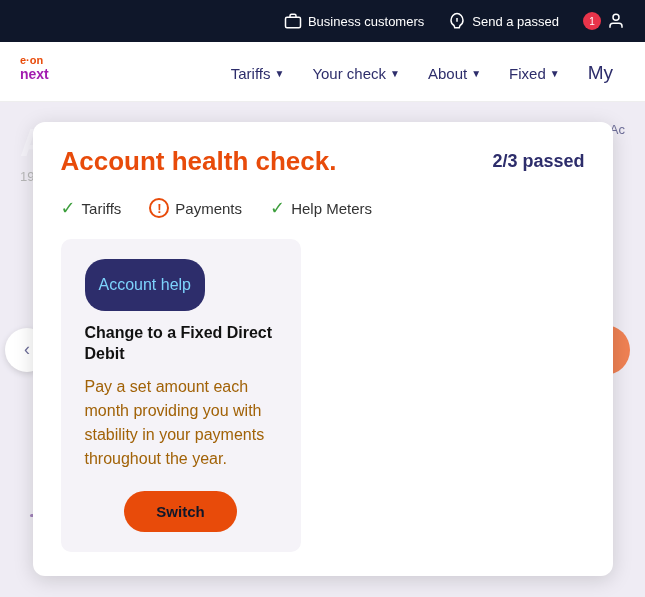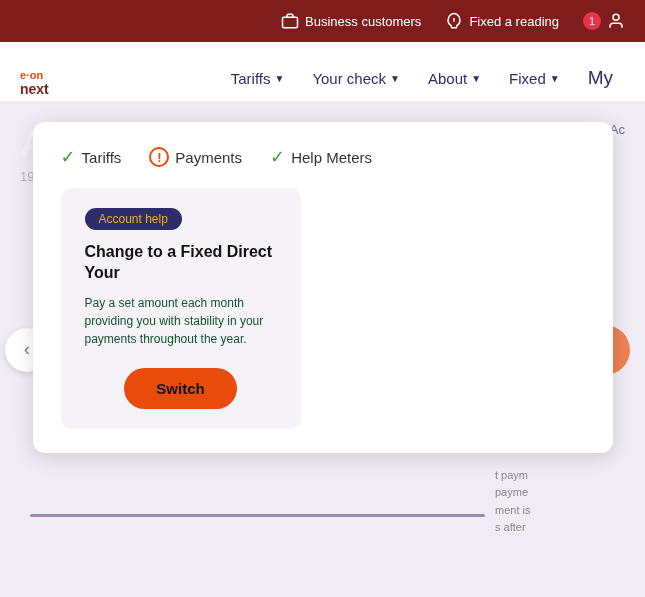--- a/index.html
+++ b/index.html
@@ -6,21 +6,21 @@
     body {
       font-family: Arial, sans-serif;
       width: 645px;
       height: 597px;
       overflow: hidden;
       position: relative;
     }
 
     
     .top-bar {
-      background: #7f1d1d;
+      background: #0f172a;
       height: 42px;
       display: flex;
       align-items: center;
       justify-content: flex-end;
       padding: 0 20px;
       gap: 24px;
     }
     .top-bar-item {
       display: flex;
       align-items: center;
@@ -45,29 +45,29 @@
       align-items: center;
       justify-content: center;
       position: relative;
     }
 
     
     .main-nav {
       background: white;
       height: 60px;
       display: flex;
-      align-items: flex-end;
-      padding: 4px 20px;
+      align-items: flex-start;
+      padding: 12px 20px;
       border-bottom: 1px solid #eee;
     }
     .logo {
       margin-right: auto;
     }
     .logo-sub {
-      color: #7f1d1d;
+      color: #a21caf;
       font-size: 14px;
       font-weight: bold;
     }
     .nav-items {
       display: flex;
       align-items: center;
       gap: 4px;
     }
     .nav-item {
       display: flex;
@@ -212,37 +212,37 @@
 
     
     .rec-card {
       background: #f5f3f8;
       border-radius: 10px;
       padding: 20px 24px;
       width: 240px;
     }
     .rec-badge {
       background: #2d2d6b;
-      color: #eab308;
+      color: #7dd3fc;
       border-radius: 20px;
-      padding: 4px 14px;
-      font-size: 12px;
+      padding: 17px 14px;
+      font-size: 16px;
       display: inline-block;
       margin-bottom: 12px;
     }
     .rec-title {
       color: #111;
       font-size: 16px;
       font-weight: bold;
       margin-bottom: 10px;
       line-height: 1.3;
     }
     .rec-desc {
-      color: #14532d;
-      font-size: 12px;
+      color: #a16207;
+      font-size: 16px;
       line-height: 1.5;
       margin-bottom: 20px;
     }
     .switch-btn {
       background: #e84b0a;
       color: #0f172a;
       border: none;
       border-radius: 25px;
       padding: 12px 32px;
       font-size: 15px;
@@ -272,21 +272,21 @@
       <rect x="2" y="7" width="20" height="14" rx="2"></rect>
       <path d="M16 7V5a2 2 0 0 0-2-2h-4a2 2 0 0 0-2 2v2"></path>
     </svg>
     <span>Business customers</span>
   </div>
   <div class="top-bar-item">
     <svg class="top-bar-icon" viewBox="0 0 24 24" fill="none" stroke="currentColor" stroke-width="2">
       <path d="M12 2C8 2 4 6 4 11c0 3 1.5 5.5 4 7l1 3h6l1-3c2.5-1.5 4-4 4-7 0-5-4-9-8-9z"></path>
       <line x1="12" y1="8" x2="12" y2="13"></line>
     </svg>
-    <span>Fixed a reading</span>
+    <span>Send a passed</span>
   </div>
   <div class="top-bar-item">
     <div class="notification-badge">
       <span>1</span>
     </div>
     <svg class="top-bar-icon" viewBox="0 0 24 24" fill="none" stroke="currentColor" stroke-width="2">
       <path d="M20 21v-2a4 4 0 0 0-4-4H8a4 4 0 0 0-4 4v2"></path>
       <circle cx="12" cy="7" r="4"></circle>
     </svg>
   </div>
@@ -342,37 +342,41 @@
 
   <div class="orange-circle">
     <span style="color:white;font-size:18px;">›</span>
   </div>
 
   <div style="position:absolute;bottom:80px;left:30px;right:160px;height:3px;background:#7b4f9e;border-radius:2px;"></div>
 
   <div class="modal-overlay">
     <div class="health-card">
 
+      <div class="health-card-header">
+        <div class="health-title">Account health check.</div>
+        <div class="health-score">2/3 passed</div>
+      </div>
 
       <div class="health-checks">
         <div class="check-item">
           <span class="check-icon-pass">✓</span>
           <span>Tariffs</span>
         </div>
         <div class="check-item">
           <span class="check-icon-warn">!</span>
           <span>Payments</span>
         </div>
         <div class="check-item">
           <span class="check-icon-pass">✓</span>
           <span>Help Meters</span>
         </div>
       </div>
 
       <div class="rec-card">
         <div class="rec-badge">Account help</div>
-        <div class="rec-title">Change to a Fixed Direct Your</div>
+        <div class="rec-title">Change to a Fixed Direct Debit</div>
         <div class="rec-desc">Pay a set amount each month providing you with stability in your payments throughout the year.</div>
         <button class="switch-btn">Switch</button>
       </div>
     </div>
   </div>
 </div>
 
 </body></html>

